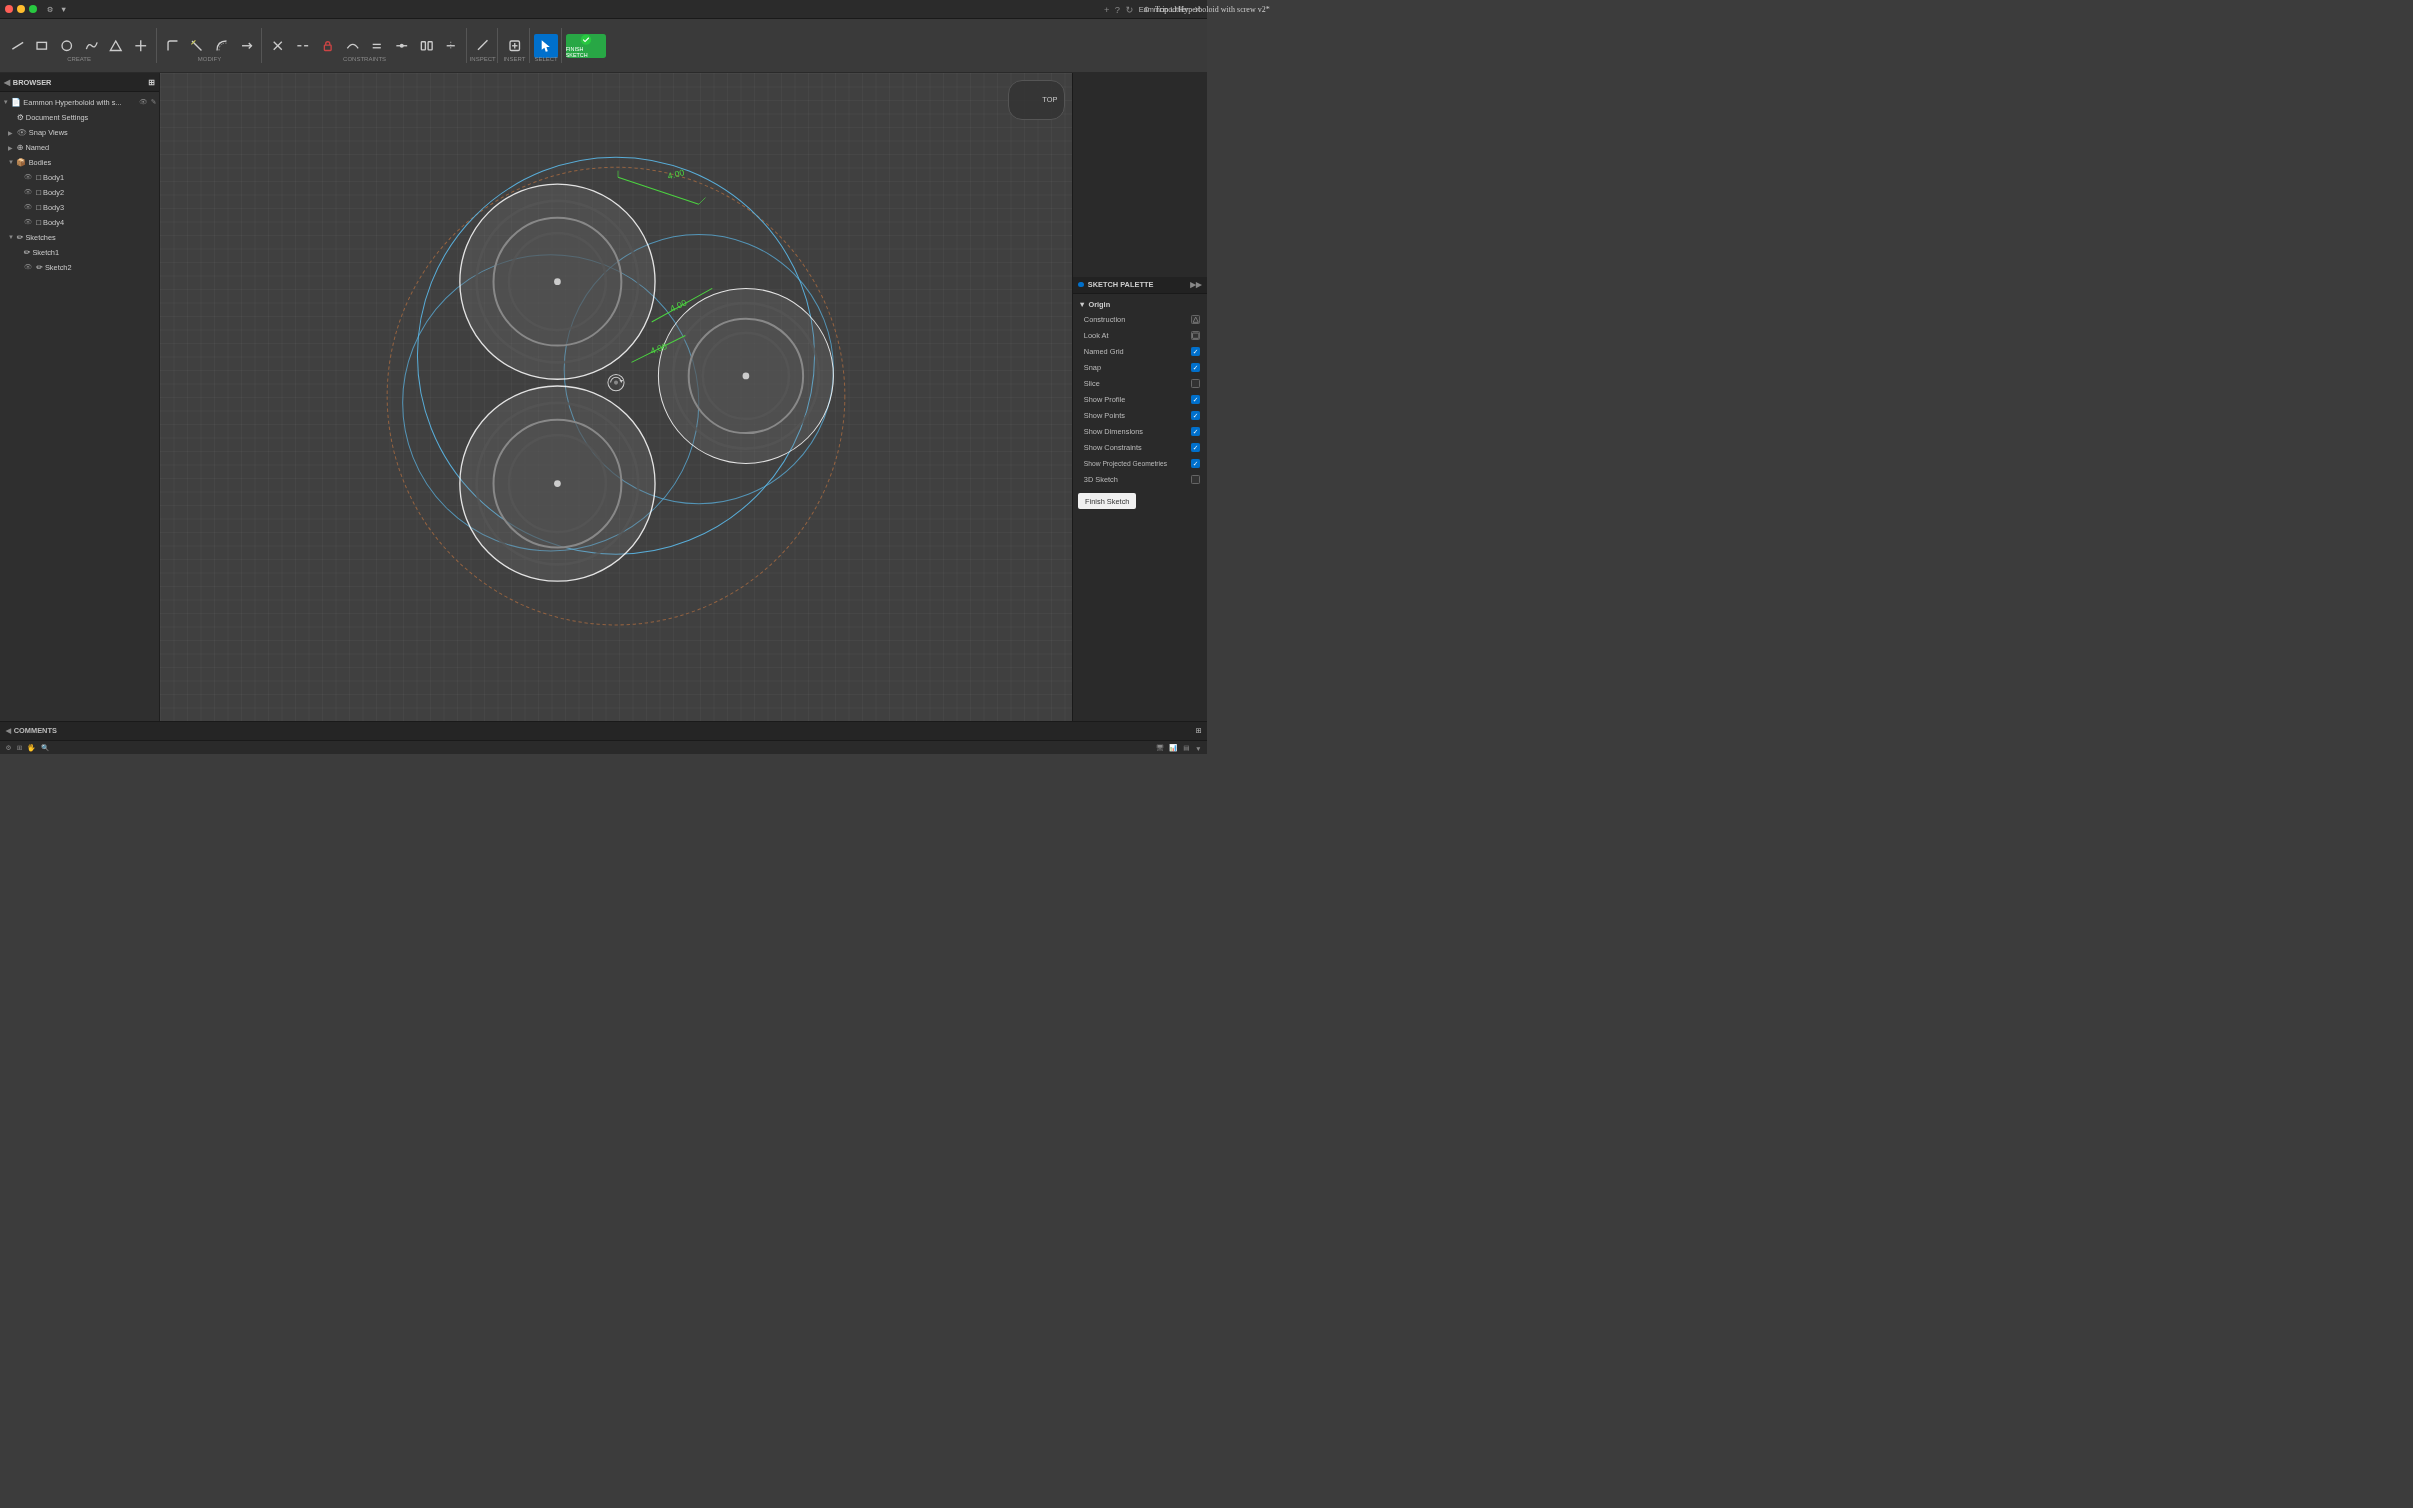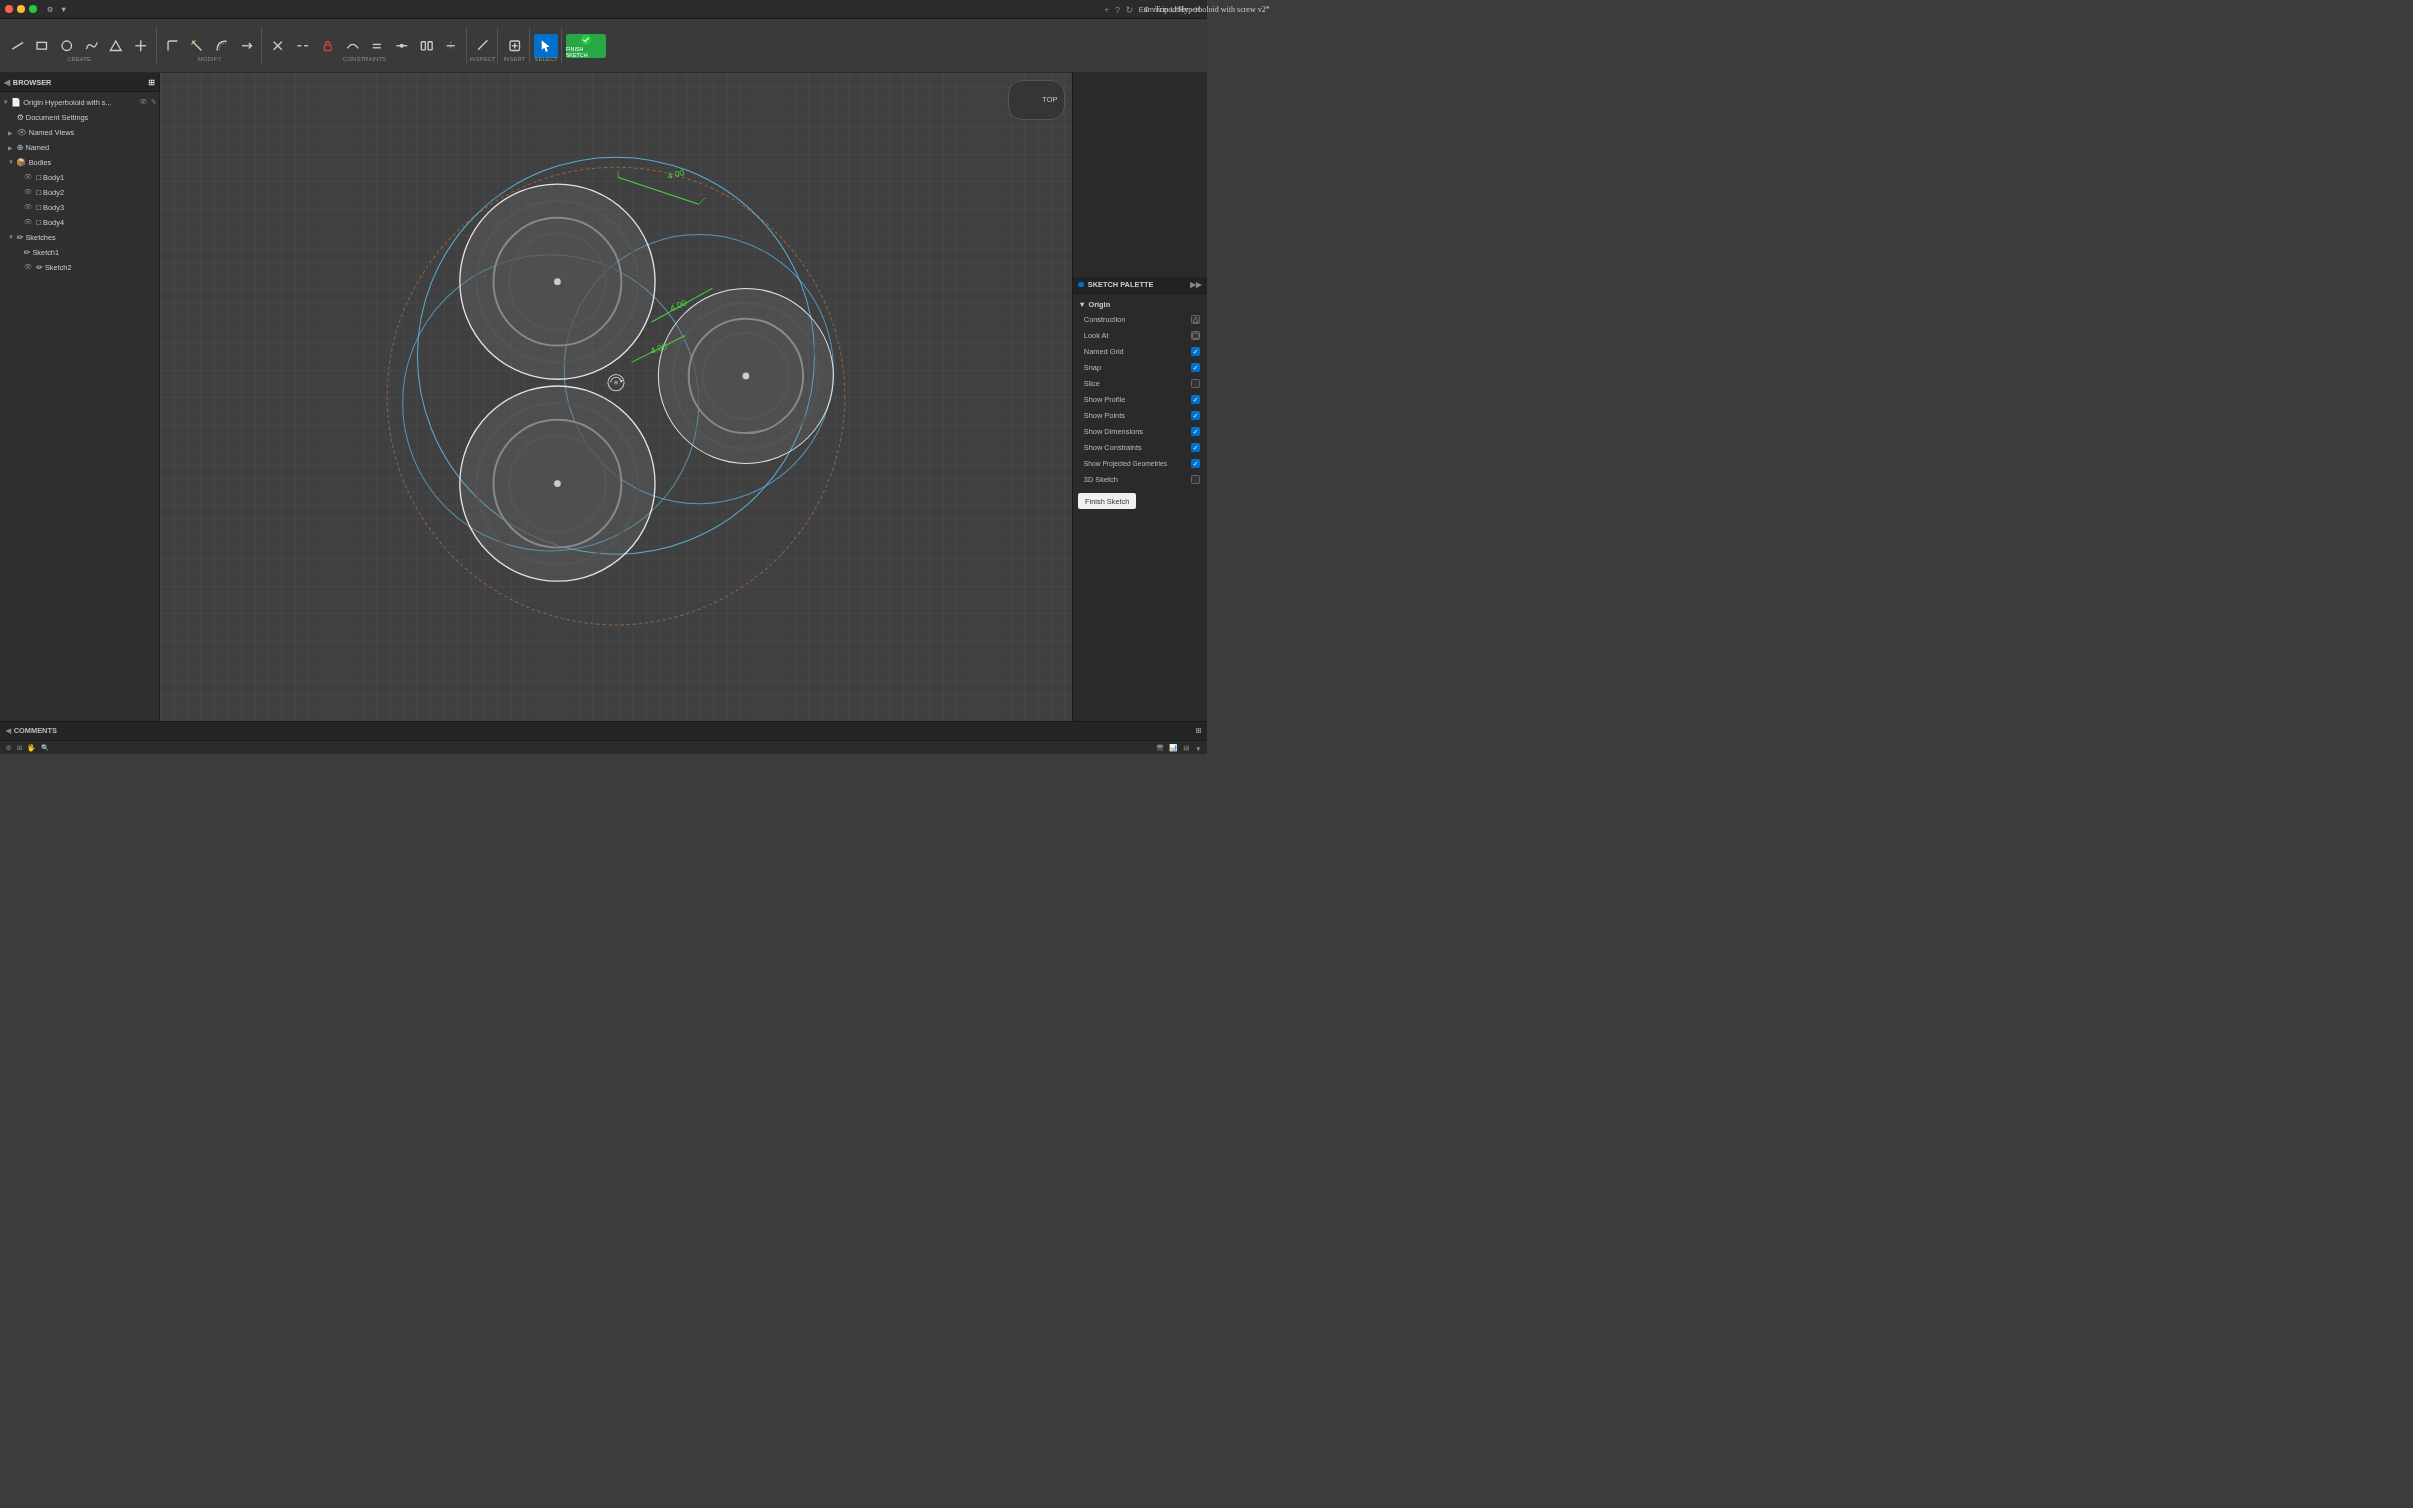--- a/index.html
+++ b/index.html
@@ -491,33 +491,33 @@
     <div id="sidebar-header">
       <span style="font-size:8px;color:#888;">◀</span>
       <span>BROWSER</span>
       <span style="margin-left:auto;font-size:8px;cursor:pointer;">⊞</span>
     </div>
     <div id="sidebar-content">
 
       <div class="tree-item">
         <span class="tree-arrow">▼</span>
         <span style="font-size:8px;">📄</span>
-        <span>Origin Hyperboloid with s...</span>
+        <span>Eammon Hyperboloid with s...</span>
         <span class="eye-icon">👁</span>
         <span style="margin-left:1.3px;font-size:6.7px;color:#888;">✎</span>
       </div>
       <div class="tree-item indent-1">
         <span class="tree-arrow"></span>
         <span style="font-size:8px;">⚙</span>
         <span>Document Settings</span>
       </div>
       <div class="tree-item indent-1">
         <span class="tree-arrow">▶</span>
         <span style="font-size:8px;color:#999;">👁</span>
-        <span>Named Views</span>
+        <span>Snap Views</span>
       </div>
       <div class="tree-item indent-1">
         <span class="tree-arrow">▶</span>
         <span style="font-size:8px;">⊕</span>
         <span>Named</span>
       </div>
       <div class="tree-item indent-1">
         <span class="tree-arrow">▼</span>
         <span style="font-size:8px;">📦</span>
         <span>Bodies</span>

